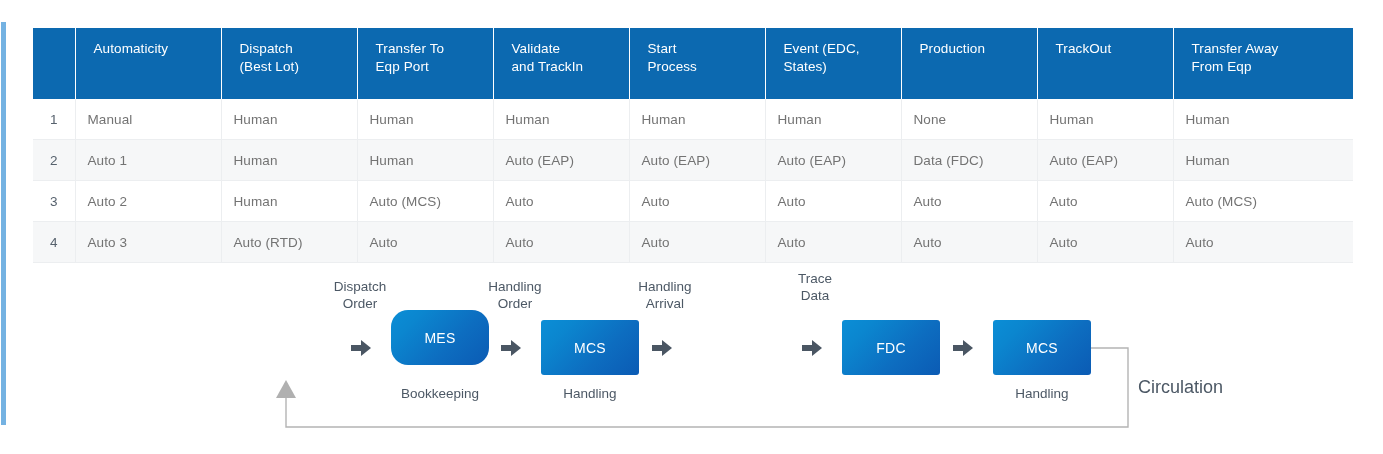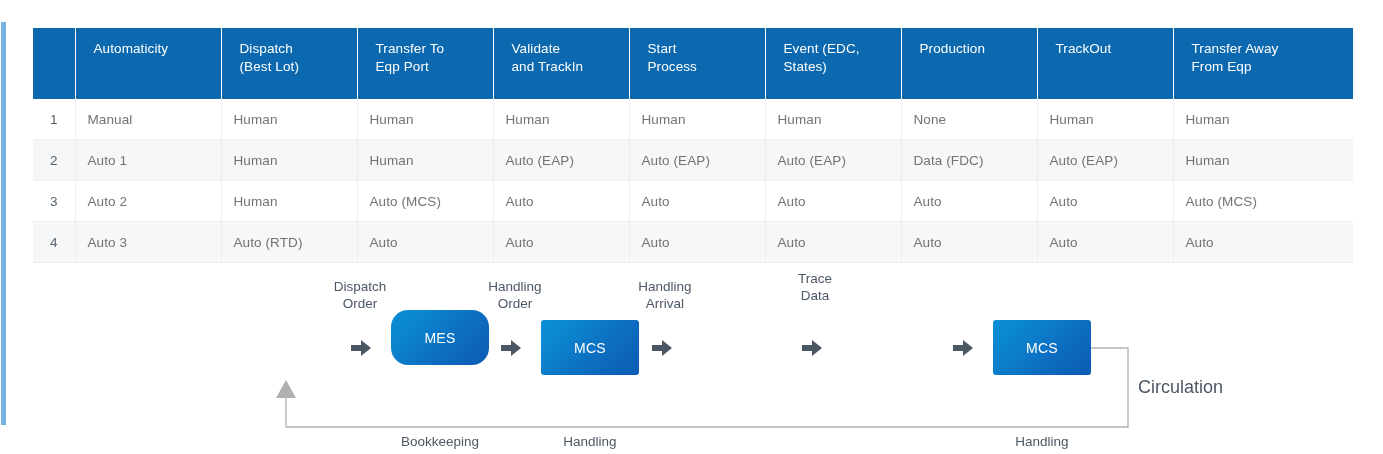--- a/index.html
+++ b/index.html
@@ -119,21 +119,21 @@
   .flow-label-top,
   .flow-label-bottom {
     position: absolute;
     font-size: 13.5px;
     color: #4c5865;
     text-align: center;
     line-height: 1.28;
     white-space: pre-line;
   }
   .flow-label-top { width: 140px; }
-  .flow-label-bottom { width: 140px; margin-top: 48px; }
+  .flow-label-bottom { width: 140px; }
 
   #circulation-label {
     position: absolute;
     font-size: 18px;
     color: #4c5865;
     white-space: nowrap;
   }
   #circulation-path {
     position: absolute;
     left: 0;
@@ -236,20 +236,21 @@
     <polygon points="286,110 296,128 276,128" fill="#b0b0b0"></polygon>
   </svg>
 
   <div class="flow-label-top" style="left:290px; top:8px;">Dispatch<br>Order</div>
   <div class="flow-label-top" style="left:445px; top:8px;">Handling<br>Order</div>
   <div class="flow-label-top" style="left:595px; top:8px;">Handling<br>Arrival</div>
   <div class="flow-label-top" style="left:745px; top:0;">Trace<br>Data</div>
 
   <div class="flow-node" style="left:391px; top:40px;border-radius:17px;">MES</div>
   <div class="flow-node" style="left:541px; top:50px;">MCS</div>
+  <div class="flow-node" style="left:842px; top:50px;">FDC</div>
   <div class="flow-node" style="left:993px; top:50px;">MCS</div>
 
   <div class="flow-arrow" style="left:350px; top:68px;">
     <svg width="20" height="16" viewBox="0 0 20 16" xmlns="http://www.w3.org/2000/svg">
       <path d="M0 5 H10 V0 L20 8 L10 16 V11 H0 Z" fill="#4a5663"></path>
     </svg>
   </div>
   <div class="flow-arrow" style="left:500px; top:68px;">
     <svg width="20" height="16" viewBox="0 0 20 16" xmlns="http://www.w3.org/2000/svg">
       <path d="M0 5 H10 V0 L20 8 L10 16 V11 H0 Z" fill="#4a5663"></path>

